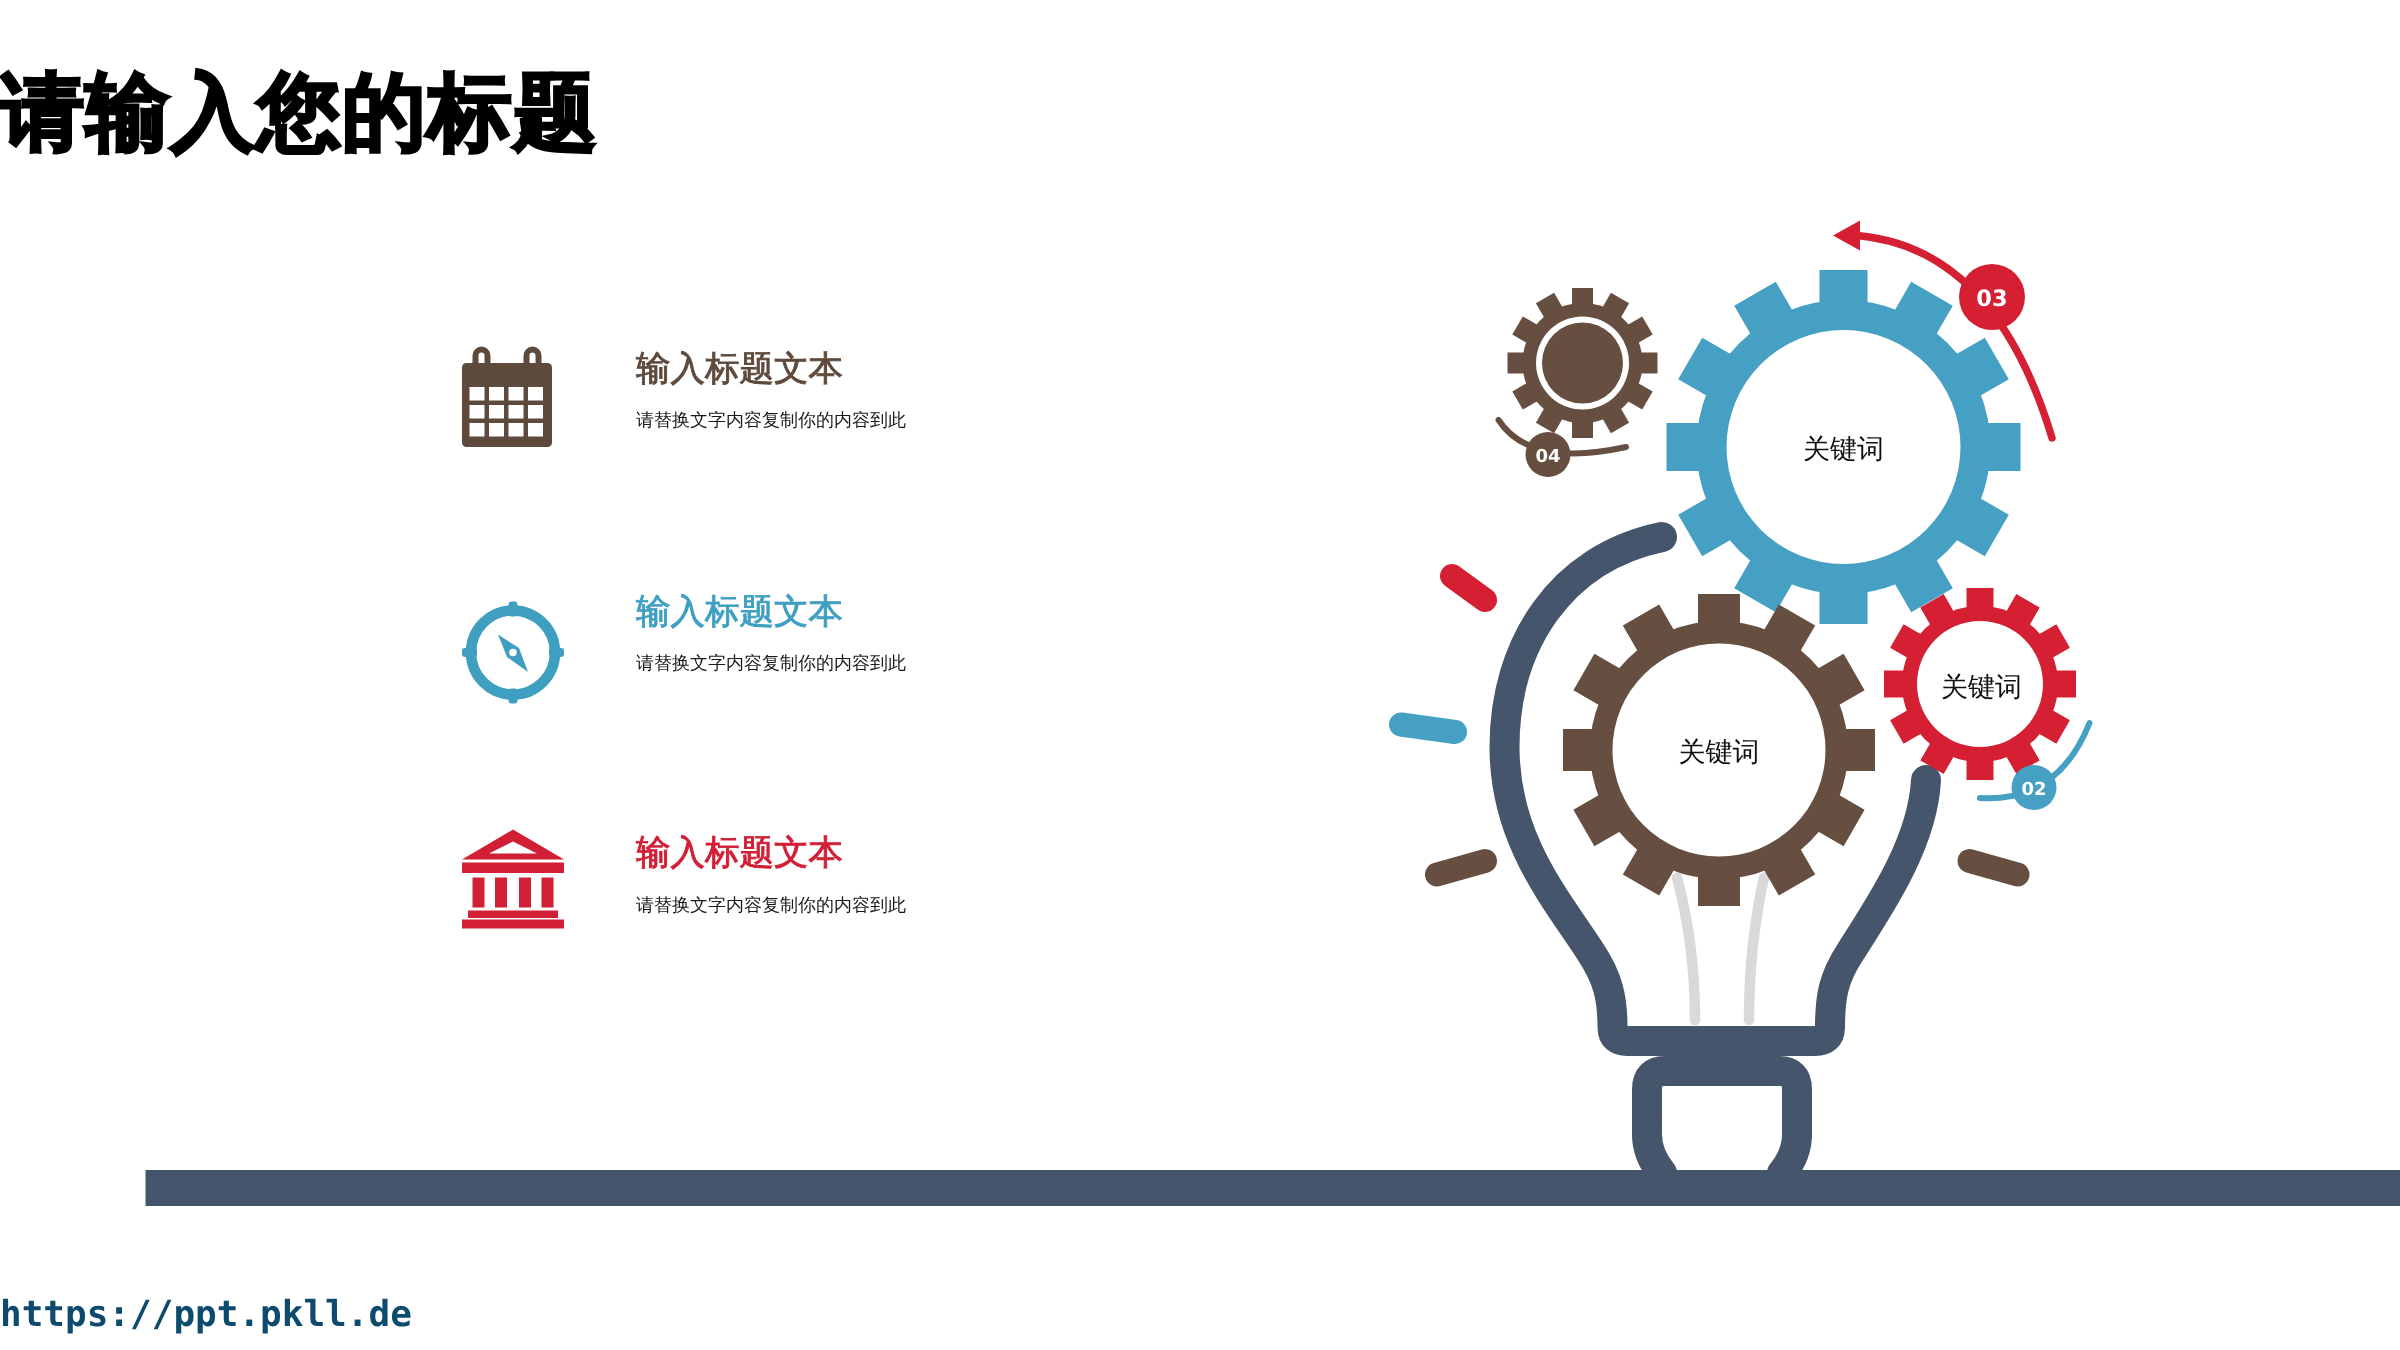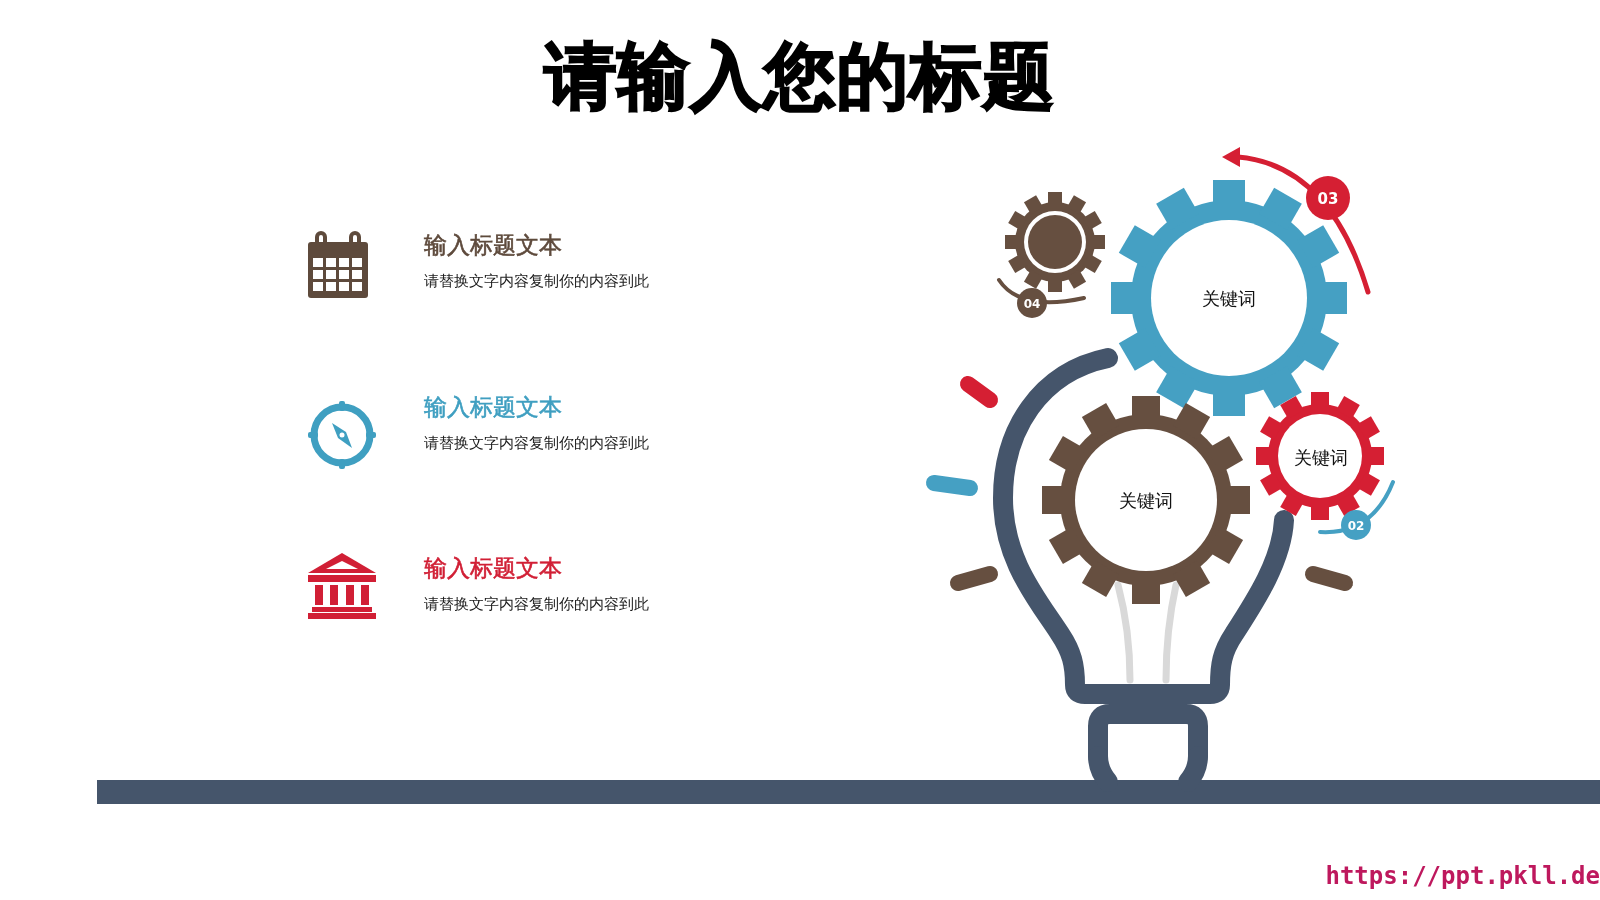--- a/index.html
+++ b/index.html
@@ -3,40 +3,40 @@
   <meta charset="utf-8">
   <style>
     html, body { margin: 0; padding: 0; }
     body {
       width: 1600px; height: 900px; position: relative; overflow: hidden;
       background: #ffffff;
       font-family: "DejaVu Sans", "Liberation Sans", sans-serif;
     }
     .title {
       position: absolute; left: 0; right: 0; top: 28px;
-      text-align: center; font-size: 72px; font-weight: 900; color: #000;
+      font-size: 56px; font-weight: 900; color: #000;
       letter-spacing: 1px; line-height: 96px;
       -webkit-text-stroke: 2px #000;
     }
     .item { position: absolute; left: 300px; width: 420px; height: 90px; }
     .item .icon { position: absolute; left: 0; top: 0; width: 90px; height: 90px; }
     .item .heading {
       position: absolute; left: 124px; top: 2px; font-size: 23px; font-weight: normal;
       -webkit-text-stroke: 0.6px currentColor; white-space: nowrap;
     }
     .item .desc {
-      position: absolute; left: 124px; top: 44px; font-size: 15px; color: #1a1a1a; white-space: nowrap;
+      position: absolute; left: 124px; top: 44px; font-size: 12px; color: #1a1a1a; white-space: nowrap;
     }
     .base-bar {
       position: absolute; left: 97px; top: 780px; width: 1503px; height: 24px; background: #45556b;
     }
     .diagram { position: absolute; left: 0; top: 0; width: 1600px; height: 900px; }
     .watermark {
-      position: absolute; left: 0; width: 1600px; top: 862px; text-align: right;
-      font-family: "DejaVu Sans Mono", monospace; font-size: 24px; font-weight: bold; color: #be185d;
+      position: absolute; left: 0; width: 1600px; top: 862px; text-align: left;
+      font-family: "DejaVu Sans Mono", monospace; font-size: 24px; font-weight: bold; color: #0c4a6e;
     }
     svg text { font-family: "DejaVu Sans", sans-serif; }
   </style>
 </head>
 <body>
 
 <div class="title">请输入您的标题</div>
 
 <div class="item" style="top:228px;">
   <span class="icon">

